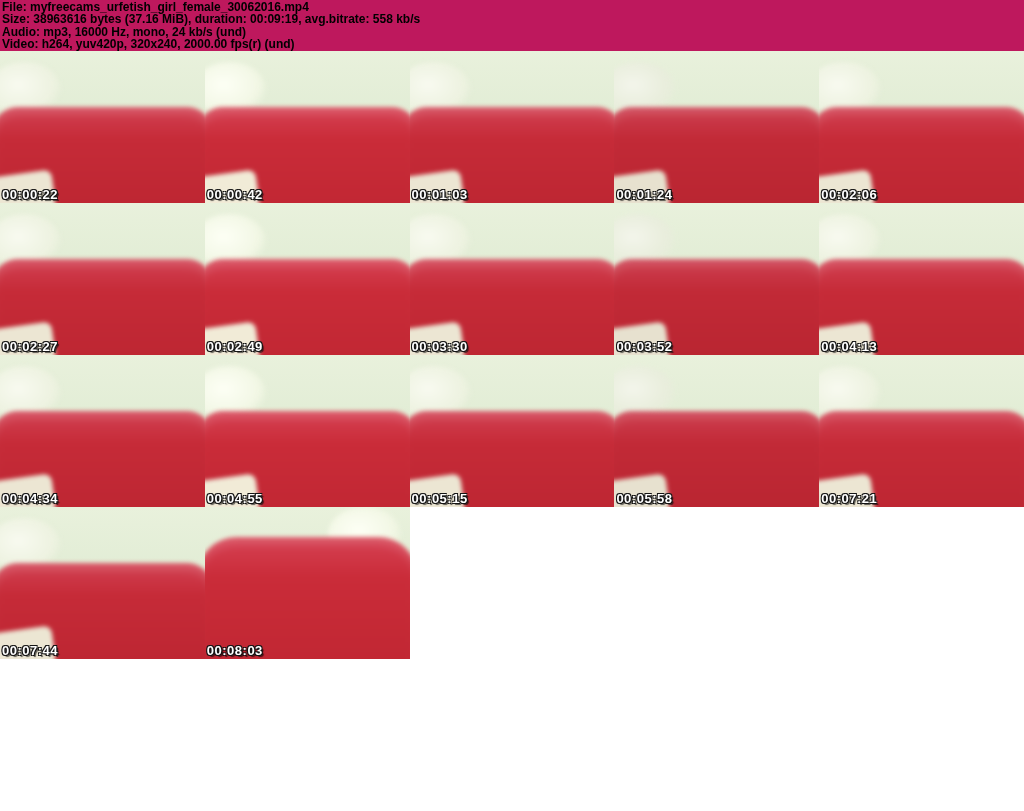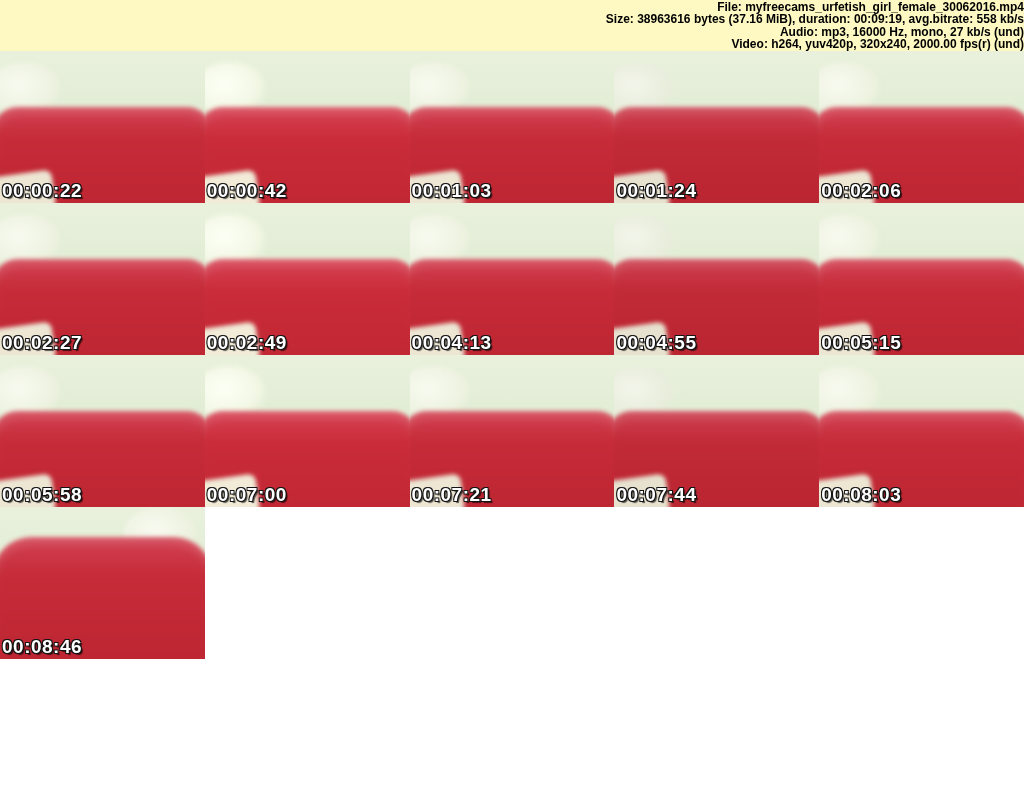--- a/index.html
+++ b/index.html
@@ -6,23 +6,22 @@
   body {
     width:1024px; height:811px; overflow:hidden;
     background:#ffffff;
     font-family:"Liberation Sans", sans-serif;
   }
 
   
   .header {
     box-sizing:border-box;
     width:1024px; height:51px;
-    background:#fef9c3;
+    background:#be185d;
     padding:1px 0 0 2px;
-    text-align:right;
   }
   .header p {
     margin:0;
     font-size:12px;
     line-height:12.4px;
     font-weight:bold;
     color:#000000;
     white-space:nowrap;
   }
 
@@ -63,36 +62,36 @@
   .thumb:nth-child(5n+2) .scene { filter:brightness(1.02); }
   .thumb:nth-child(5n+4) .scene { filter:brightness(0.98); }
   
   .thumb:last-child .couch  { top:20%; border-radius:40px 40px 0 0; }
   .thumb:last-child .pillow { left:60%; top:0%; }
   .thumb:last-child .floor  { display:none; }
 
   
   .ts {
     position:absolute; left:2px; bottom:1px;
-    font-size:19px; font-weight:bold;
+    font-size:13px; font-weight:bold;
     letter-spacing:0.5px;
     color:#ffffff;
     text-shadow:
       -1px -1px 0 #141414, 1px -1px 0 #141414,
       -1px  1px 0 #141414, 1px  1px 0 #141414,
        2px  2px 1px rgba(0,0,0,0.65);
   }
 </style>
 </head>
 <body>
 
 <div class="header">
   <p>File: myfreecams_urfetish_girl_female_30062016.mp4</p>
   <p>Size: 38963616 bytes (37.16 MiB), duration: 00:09:19, avg.bitrate: 558 kb/s</p>
-  <p>Audio: mp3, 16000 Hz, mono, 27 kb/s (und)</p>
+  <p>Audio: mp3, 16000 Hz, mono, 24 kb/s (und)</p>
   <p>Video: h264, yuv420p, 320x240, 2000.00 fps(r) (und)</p>
 </div>
 
 <div class="grid">
 
   <figure class="thumb">
     <span class="scene">
         <i class="pillow"></i>
         <i class="couch"></i>
         <i class="floor"></i>
@@ -149,31 +148,55 @@
   <figure class="thumb">
     <span class="scene">
         <i class="pillow"></i>
         <i class="couch"></i>
         <i class="floor"></i>
       </span>
     <figcaption class="ts">00:02:49</figcaption>
   </figure>
 
 
-
+  <figure class="thumb">
+    <span class="scene">
+        <i class="pillow"></i>
+        <i class="couch"></i>
+        <i class="floor"></i>
+      </span>
+    <figcaption class="ts">00:03:30</figcaption>
+  </figure>
+
+  <figure class="thumb">
+    <span class="scene">
+        <i class="pillow"></i>
+        <i class="couch"></i>
+        <i class="floor"></i>
+      </span>
+    <figcaption class="ts">00:03:52</figcaption>
+  </figure>
 
   <figure class="thumb">
     <span class="scene">
         <i class="pillow"></i>
         <i class="couch"></i>
         <i class="floor"></i>
       </span>
     <figcaption class="ts">00:04:13</figcaption>
   </figure>
 
+  <figure class="thumb">
+    <span class="scene">
+        <i class="pillow"></i>
+        <i class="couch"></i>
+        <i class="floor"></i>
+      </span>
+    <figcaption class="ts">00:04:34</figcaption>
+  </figure>
 
   <figure class="thumb">
     <span class="scene">
         <i class="pillow"></i>
         <i class="couch"></i>
         <i class="floor"></i>
       </span>
     <figcaption class="ts">00:04:55</figcaption>
   </figure>
 
@@ -191,28 +214,20 @@
     <span class="scene">
         <i class="pillow"></i>
         <i class="couch"></i>
         <i class="floor"></i>
       </span>
     <figcaption class="ts">00:05:58</figcaption>
   </figure>
 
 
 
-  <figure class="thumb">
-    <span class="scene">
-        <i class="pillow"></i>
-        <i class="couch"></i>
-        <i class="floor"></i>
-      </span>
-    <figcaption class="ts">00:07:00</figcaption>
-  </figure>
 
   <figure class="thumb">
     <span class="scene">
         <i class="pillow"></i>
         <i class="couch"></i>
         <i class="floor"></i>
       </span>
     <figcaption class="ts">00:07:21</figcaption>
   </figure>
 
@@ -228,21 +243,14 @@
   <figure class="thumb">
     <span class="scene">
         <i class="pillow"></i>
         <i class="couch"></i>
         <i class="floor"></i>
       </span>
     <figcaption class="ts">00:08:03</figcaption>
   </figure>
 
 
-  <figure class="thumb">
-    <span class="scene">
-        <i class="pillow"></i>
-        <i class="couch"></i>
-      </span>
-    <figcaption class="ts">00:08:46</figcaption>
-  </figure>
 
 </div>
 
 </body></html>

